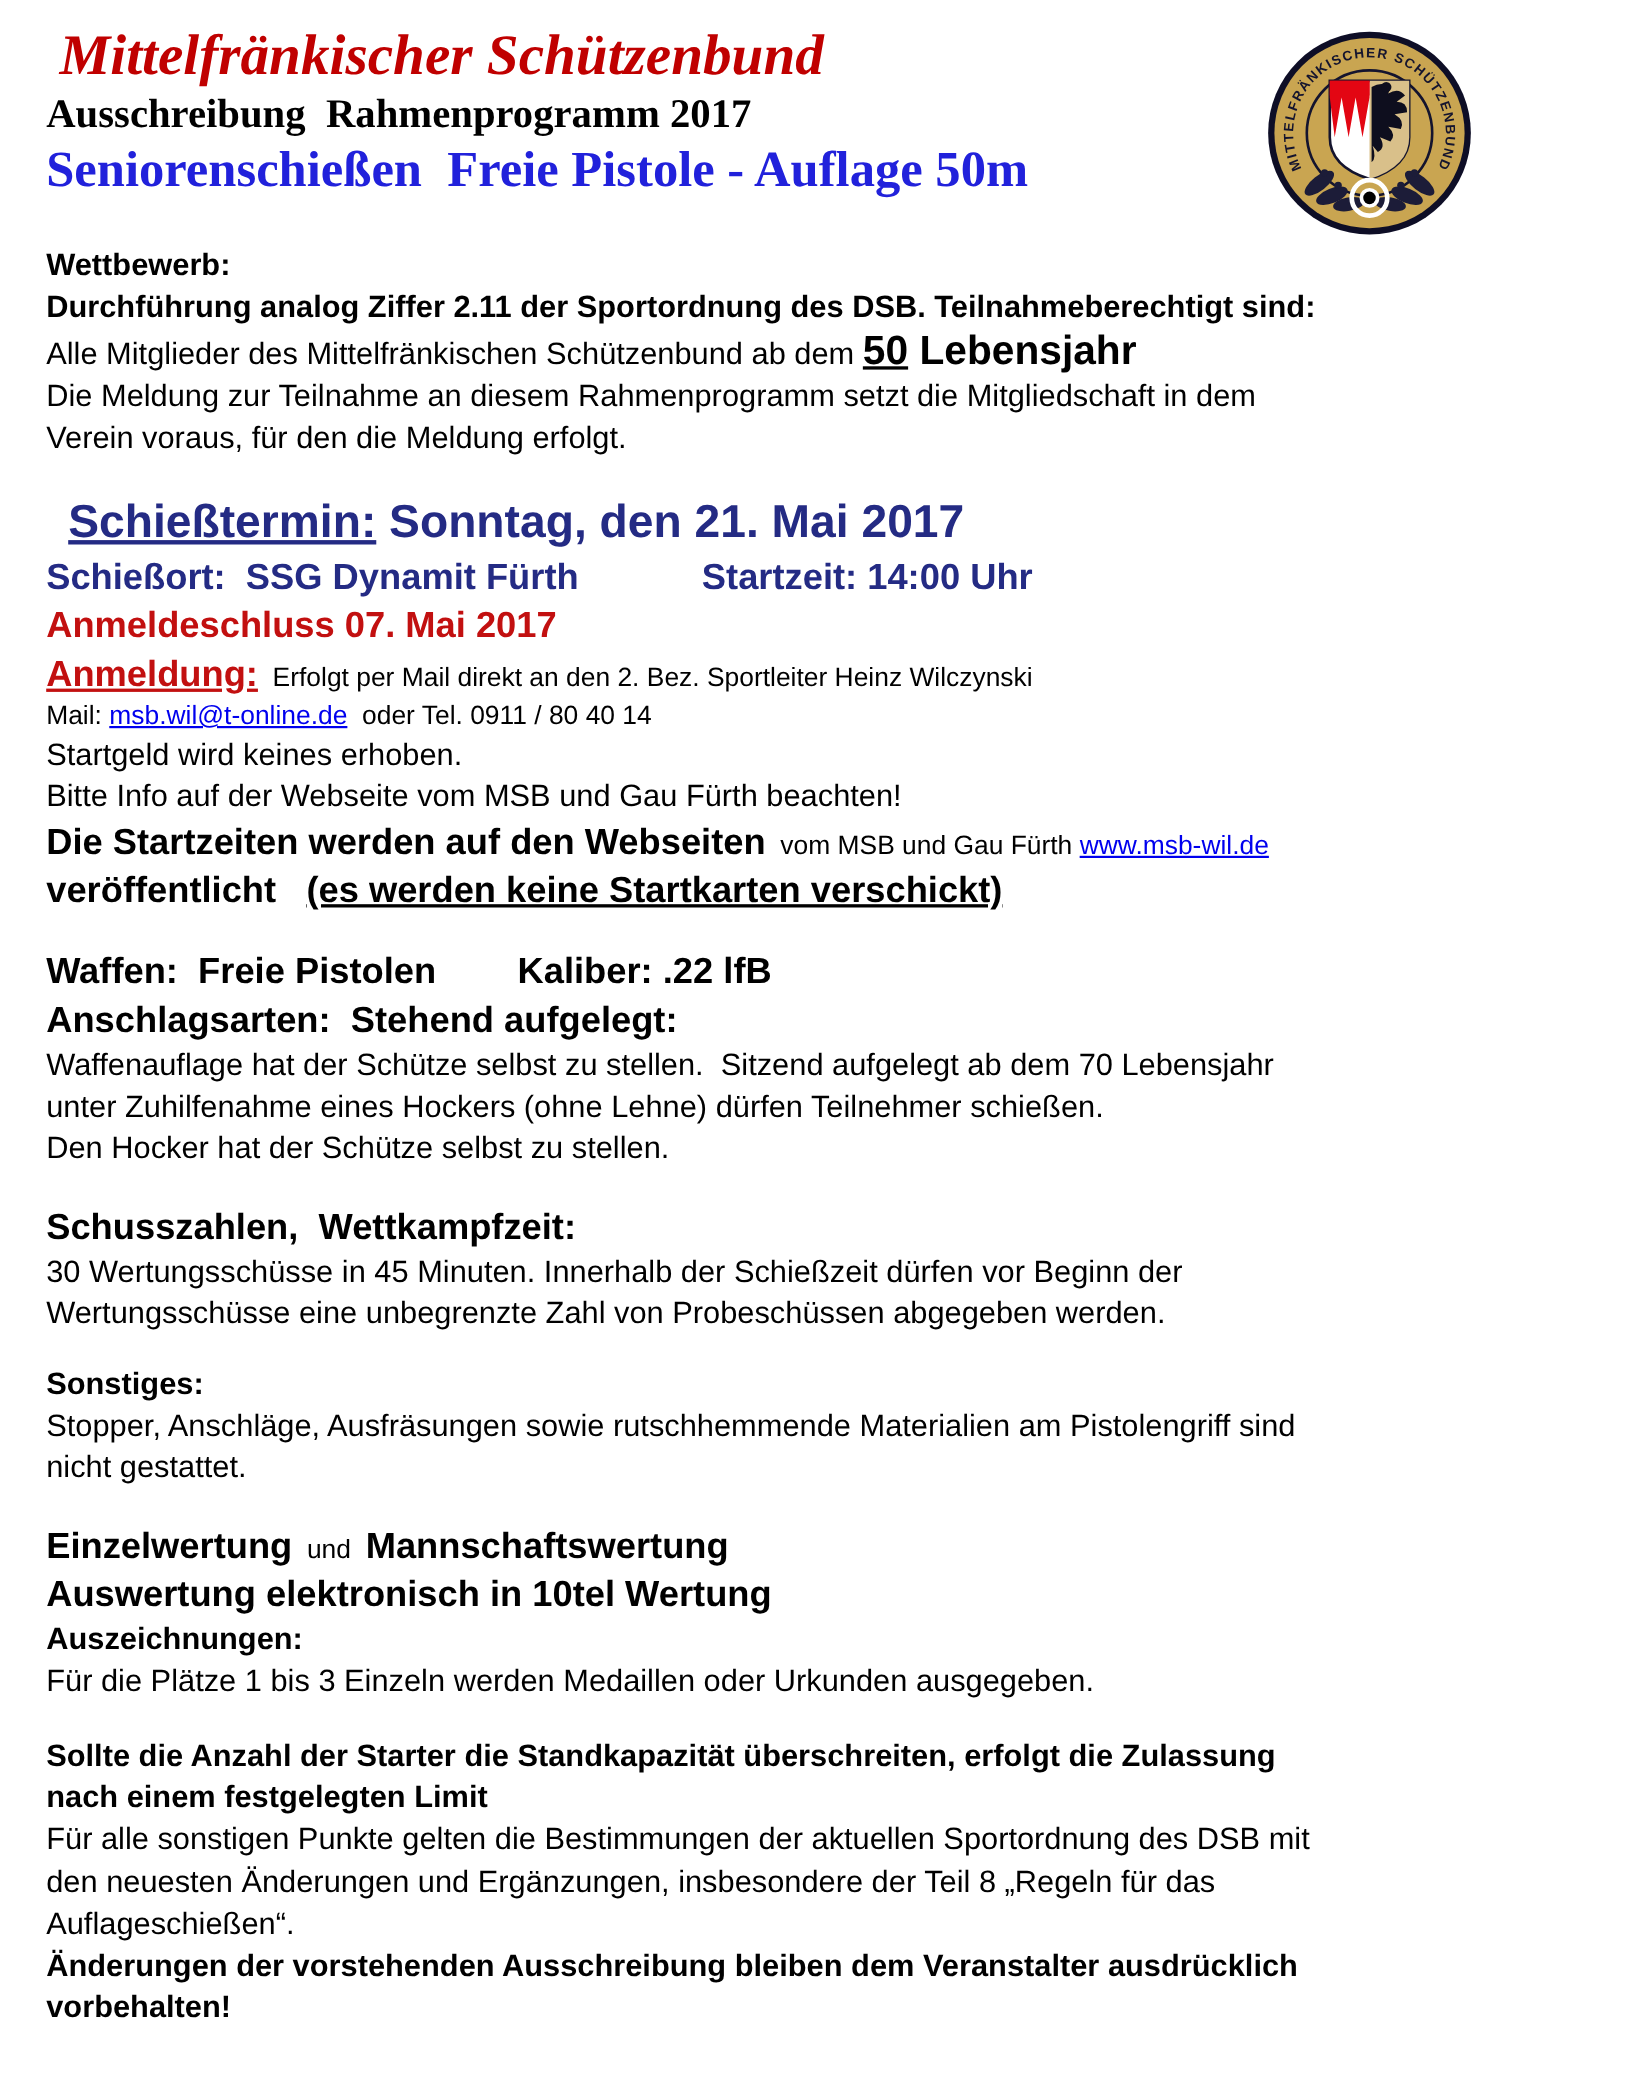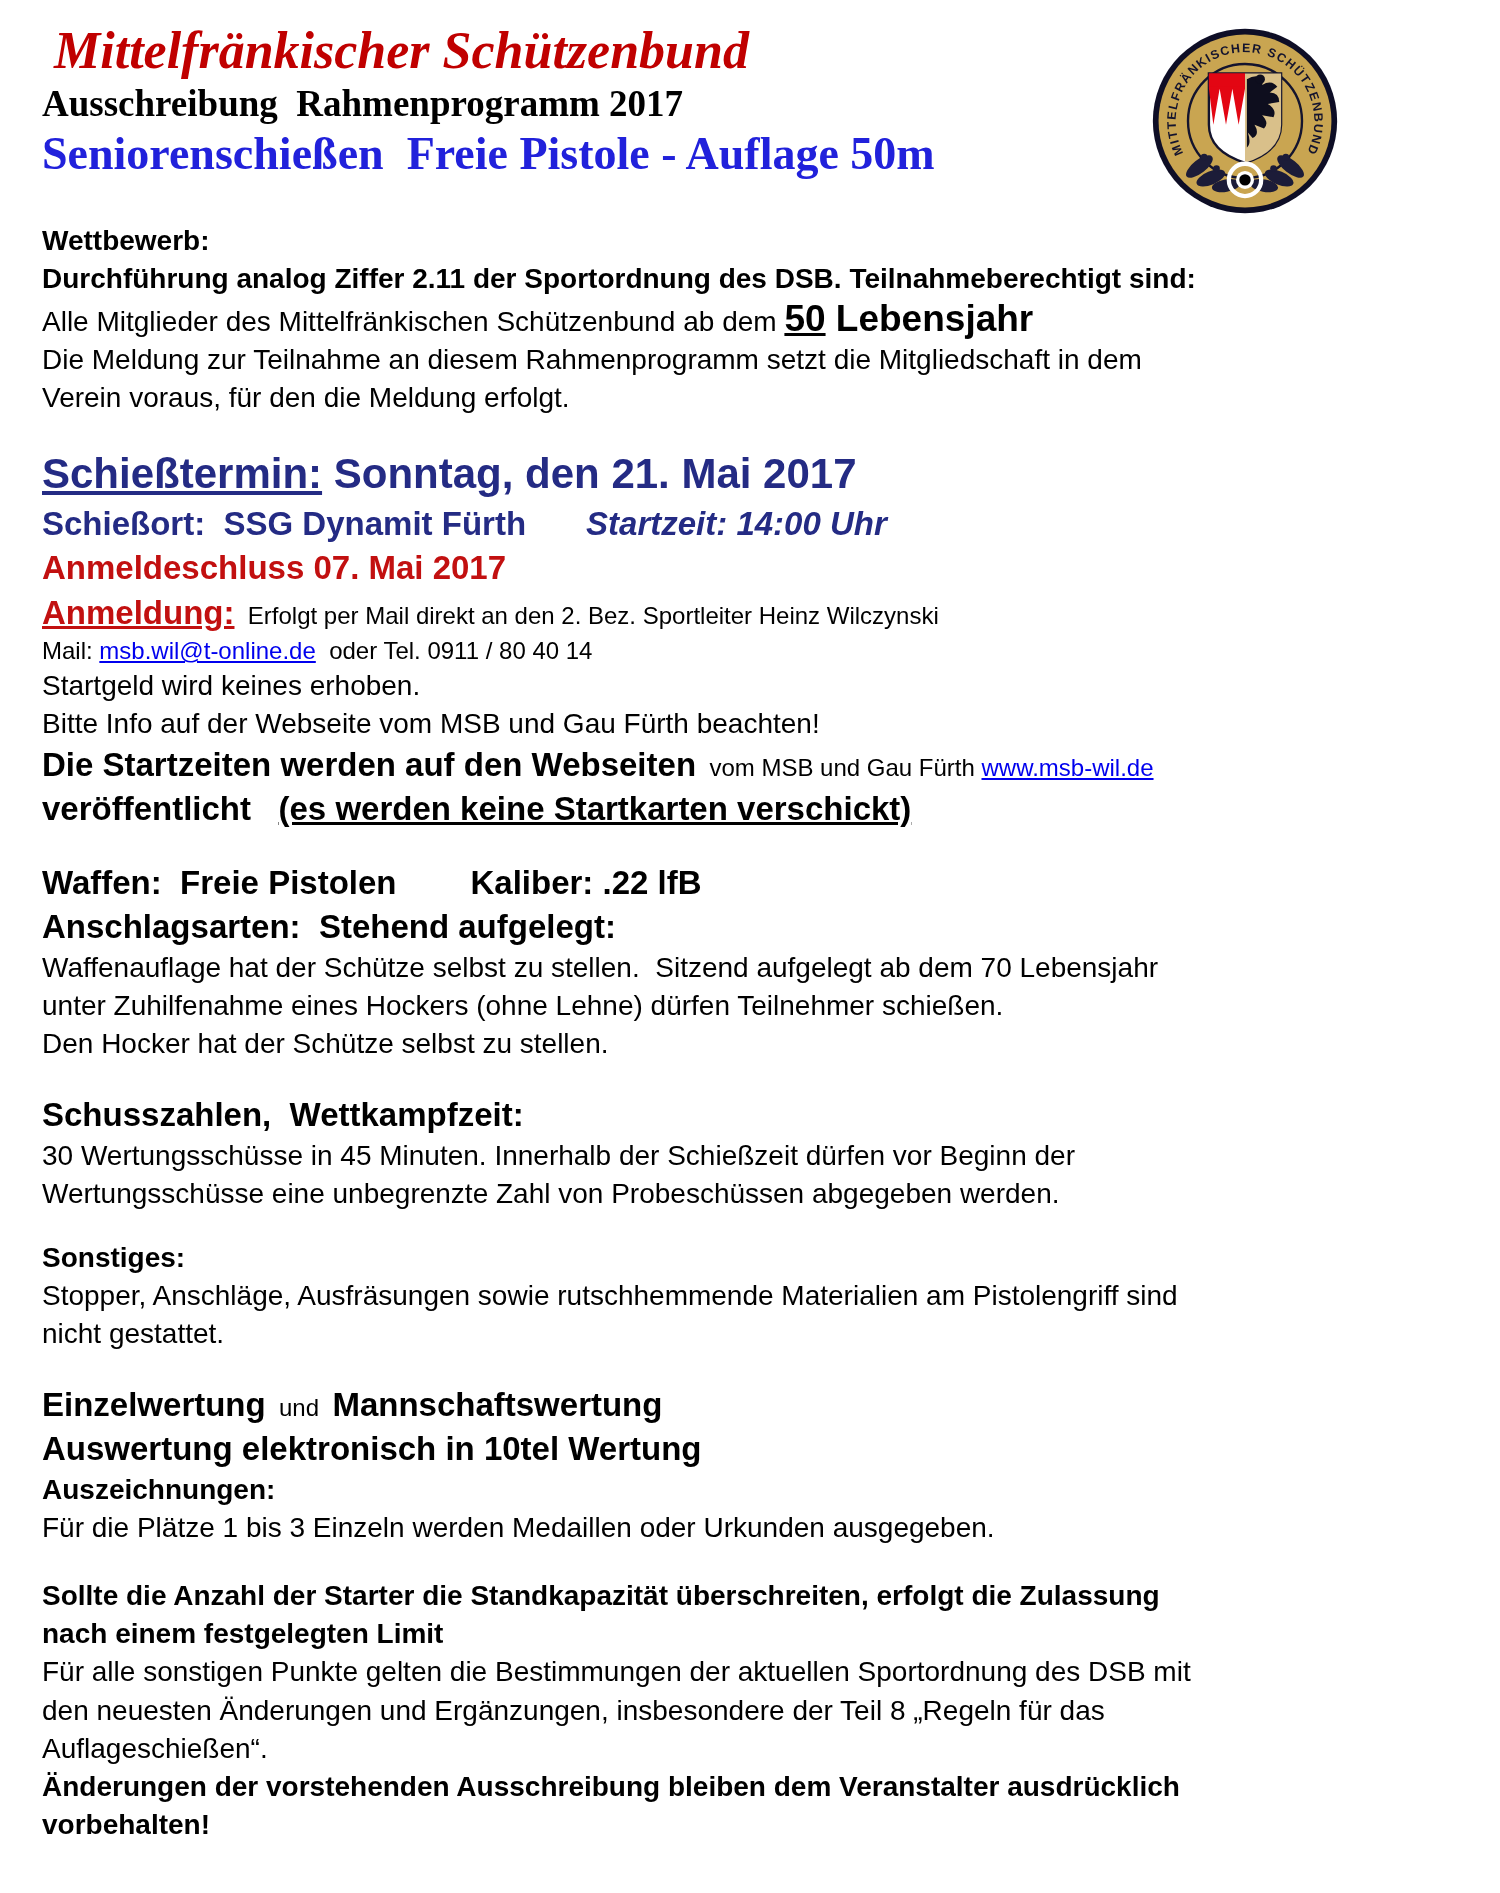--- a/index.html
+++ b/index.html
@@ -21,26 +21,26 @@
   .doc-event{
     font-family:"Liberation Serif",serif;font-weight:bold;
     font-size:46px;line-height:1.2;color:#2121DB;
   }
   
   .b{font-size:28px;line-height:1.36;}
   .bb{font-size:28px;line-height:1.36;font-weight:bold;}
   .reg-lead{font-size:24px;line-height:1.33;}
   .bold-lead{font-size:33px;line-height:1.33;font-weight:bold;}
   .big50{font-size:37px;font-weight:bold;text-align:center;}
-  .h-lg{font-size:42px;font-weight:bold;color:#242B84;line-height:1.3;}
+  .h-lg{font-size:42px;font-weight:bold;color:#242B84;line-height:1.3;margin-left:20px;}
   .h-md{font-size:33px;font-weight:bold;color:#242B84;line-height:1.35;}
   .red{color:#C21010;}
   .u{text-decoration:underline;}
   .link{color:#0000EE;text-decoration:underline;}
-  .gap-start{margin-left:60px;font-style:italic;}
+  .gap-start{margin-left:112px;}
   .gap-kaliber{margin-left:74px;}
   .mt-sec{margin-top:30px;}
   .mt-sm{margin-top:26px;}
   .mt-header{margin-top:40px;}
   
   .logo{position:absolute;left:1150px;top:26px;width:190px;height:190px;}
 </style>
 </head>
 <body>
 

